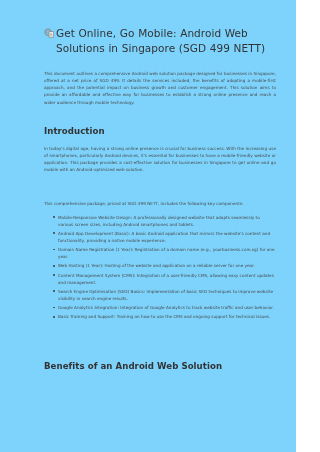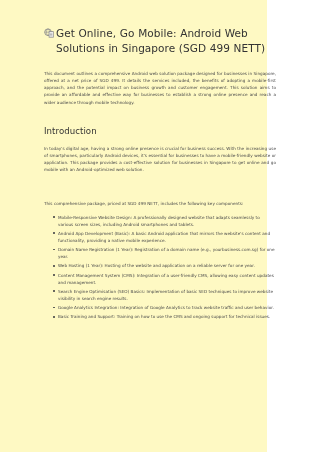--- a/index.html
+++ b/index.html
@@ -11,23 +11,23 @@
     width: 320px;
     height: 452px;
     overflow: hidden;
     font-family: "DejaVu Sans", "Liberation Sans", sans-serif;
     color: #3a3a3a;
     -webkit-font-smoothing: antialiased;
   }
 
   .page {
     position: relative;
-    width: 267px;
+    width: 296px;
     height: 452px;
-    background: #fef9c3;
+    background: #7dd3fc;
     box-sizing: border-box;
     padding: 0;
   }
 
   .content {
     position: absolute;
     left: 44px;
     top: 26px;
     width: 232px;
   }
@@ -69,21 +69,21 @@
   }
 
   .intro-para {
     margin-top: 0;
   }
 
   
   .section-heading {
     font-size: 8.6px;
     line-height: 11px;
-    font-weight: 400;
+    font-weight: 700;
     color: #333333;
     margin: 0;
     letter-spacing: 0.05px;
   }
 
   
   .sp-title-para   { height: 15px; }
   .sp-para-h1      { height: 20px; }
   .sp-h1-para      { height: 8px; }
   .sp-para-h2      { height: 19px; }
@@ -162,15 +162,16 @@
       <li><span class="bullet-marker"></span><span>Domain Name Registration (1 Year): Registration of a domain name (e.g., yourbusiness.com.sg) for one year.</span></li>
       <li><span class="bullet-marker"></span><span>Web Hosting (1 Year): Hosting of the website and application on a reliable server for one year.</span></li>
       <li><span class="bullet-marker"></span><span>Content Management System (CMS): Integration of a user-friendly CMS, allowing easy content updates and management.</span></li>
       <li><span class="bullet-marker"></span><span>Search Engine Optimisation (SEO) Basics: Implementation of basic SEO techniques to improve website visibility in search engine results.</span></li>
       <li><span class="bullet-marker"></span><span>Google Analytics Integration: Integration of Google Analytics to track website traffic and user behavior.</span></li>
       <li><span class="bullet-marker"></span><span>Basic Training and Support: Training on how to use the CMS and ongoing support for technical issues.</span></li>
     </ul>
 
     <div class="sp-list-h3"></div>
 
+    <h2 class="section-heading">Benefits of an Android Web Solution</h2>
 
   </div>
 </div>
 
 </body></html>

